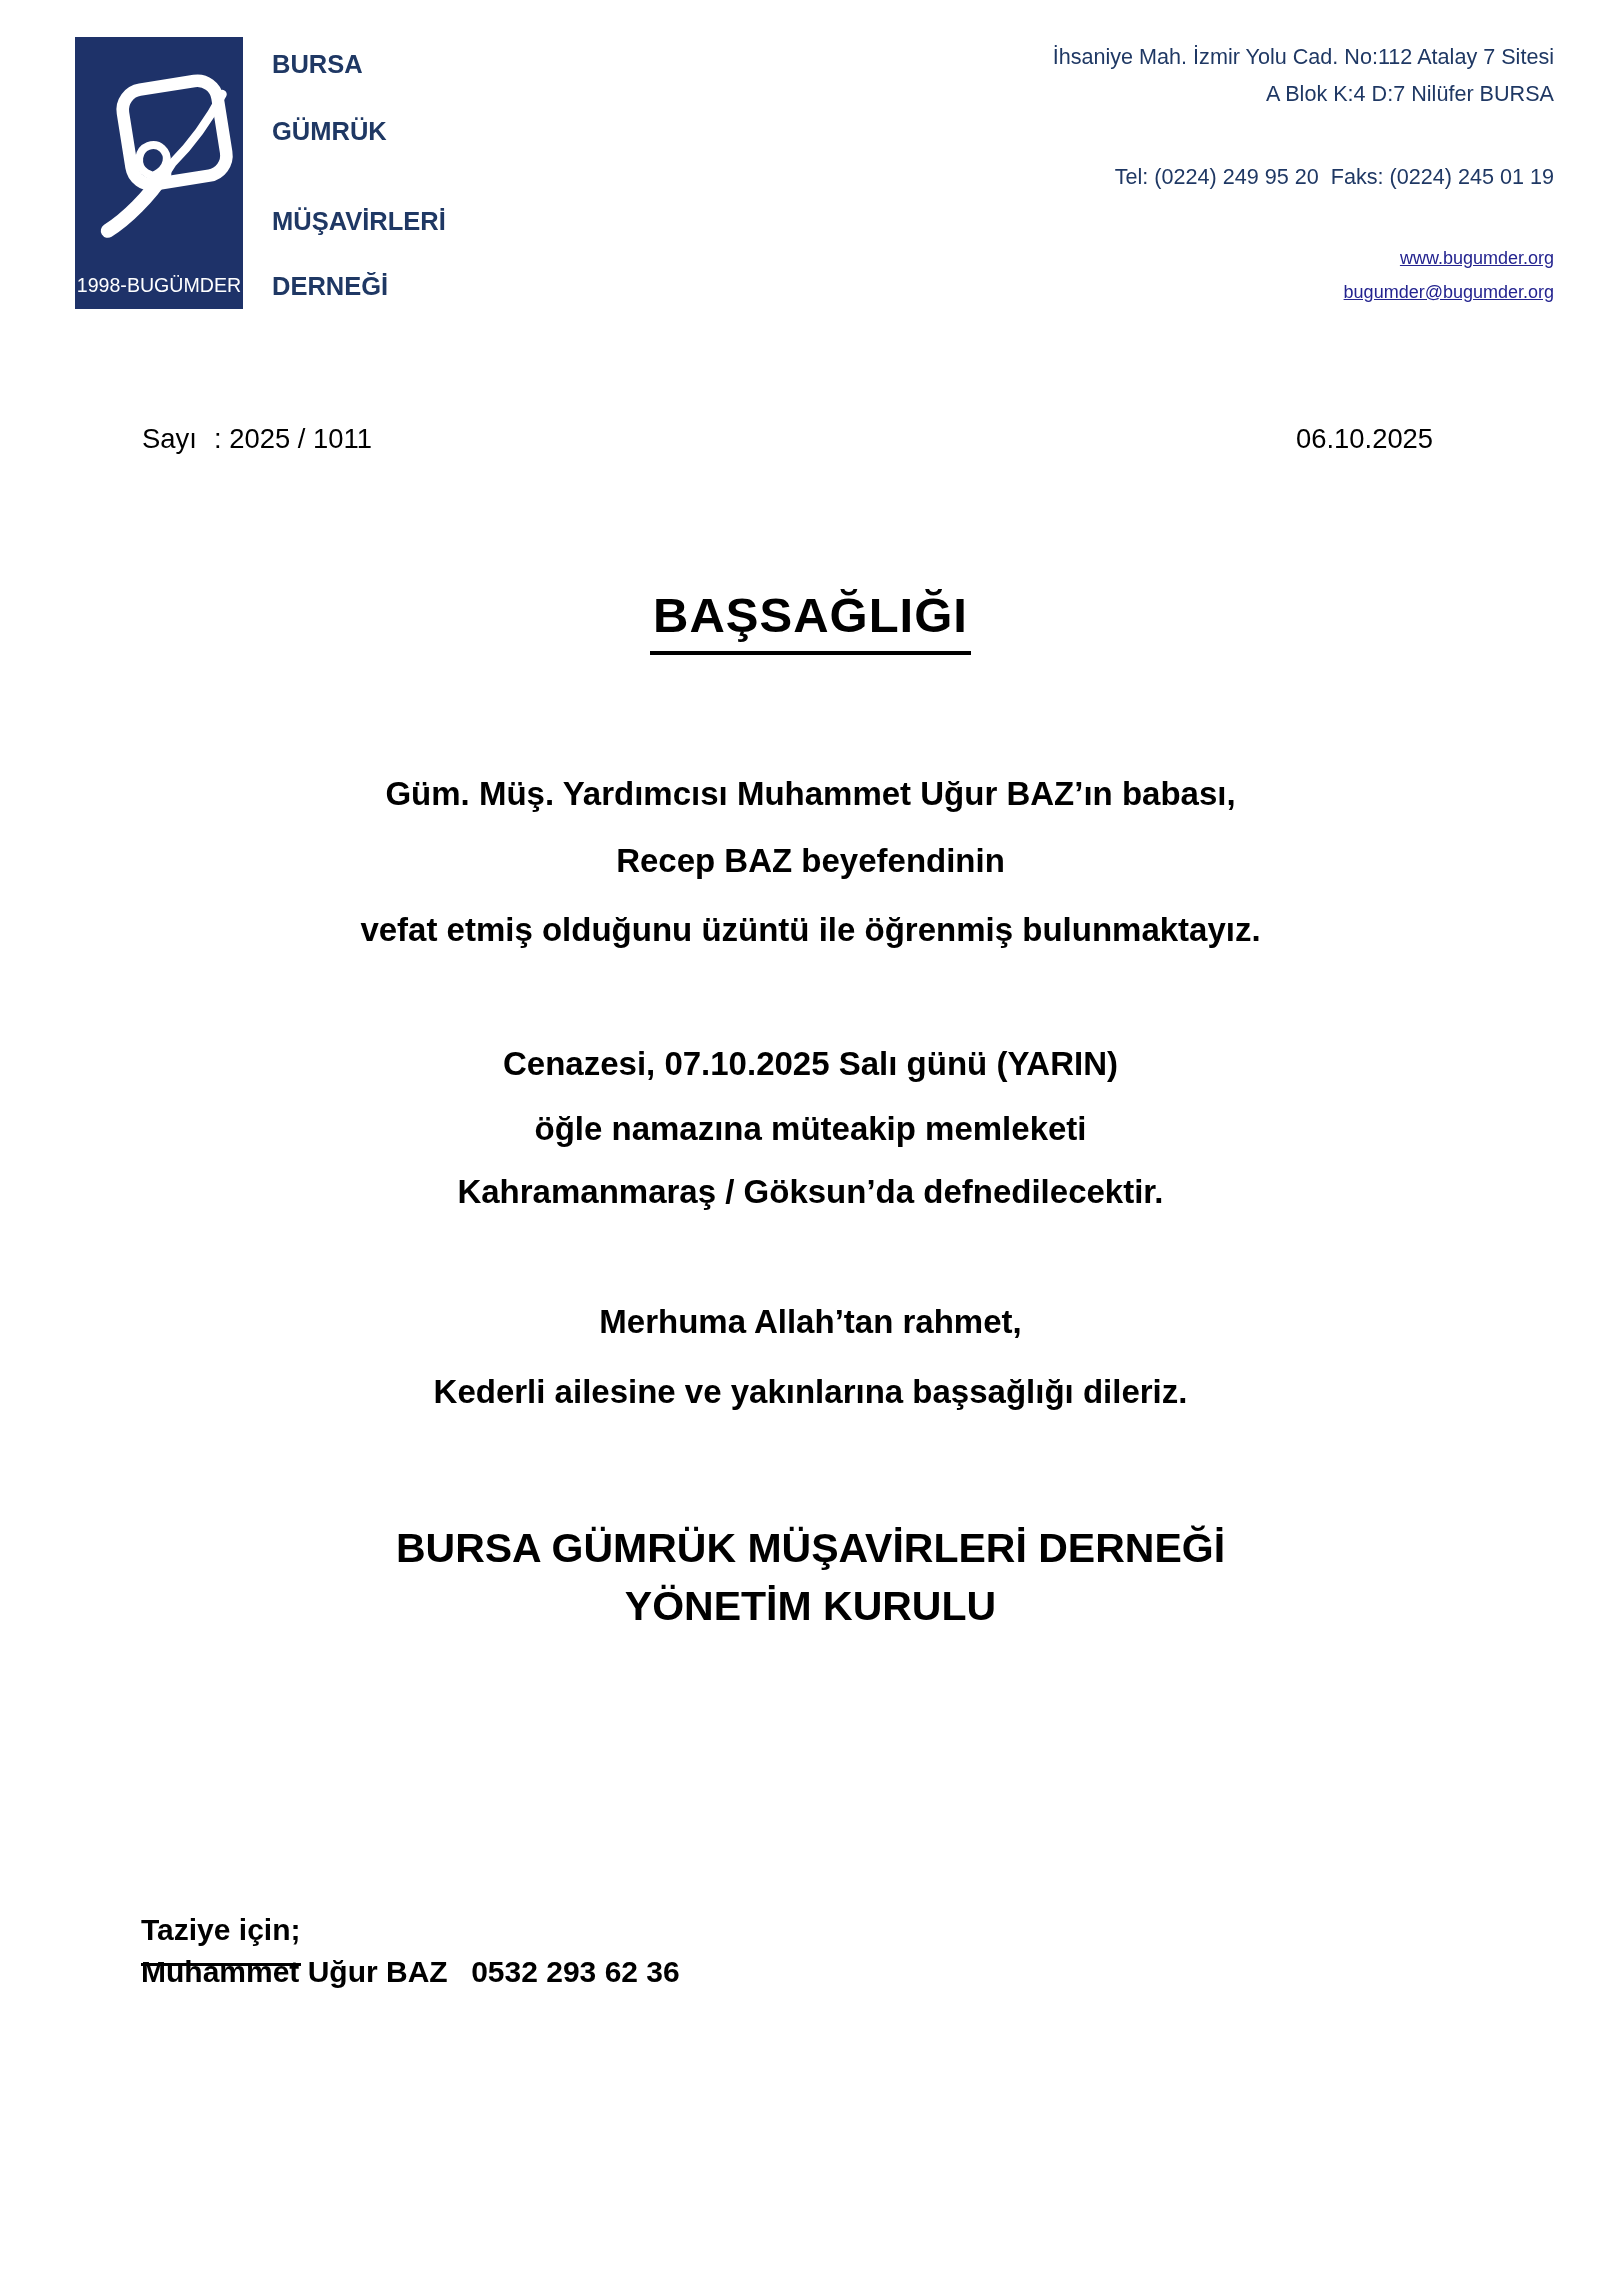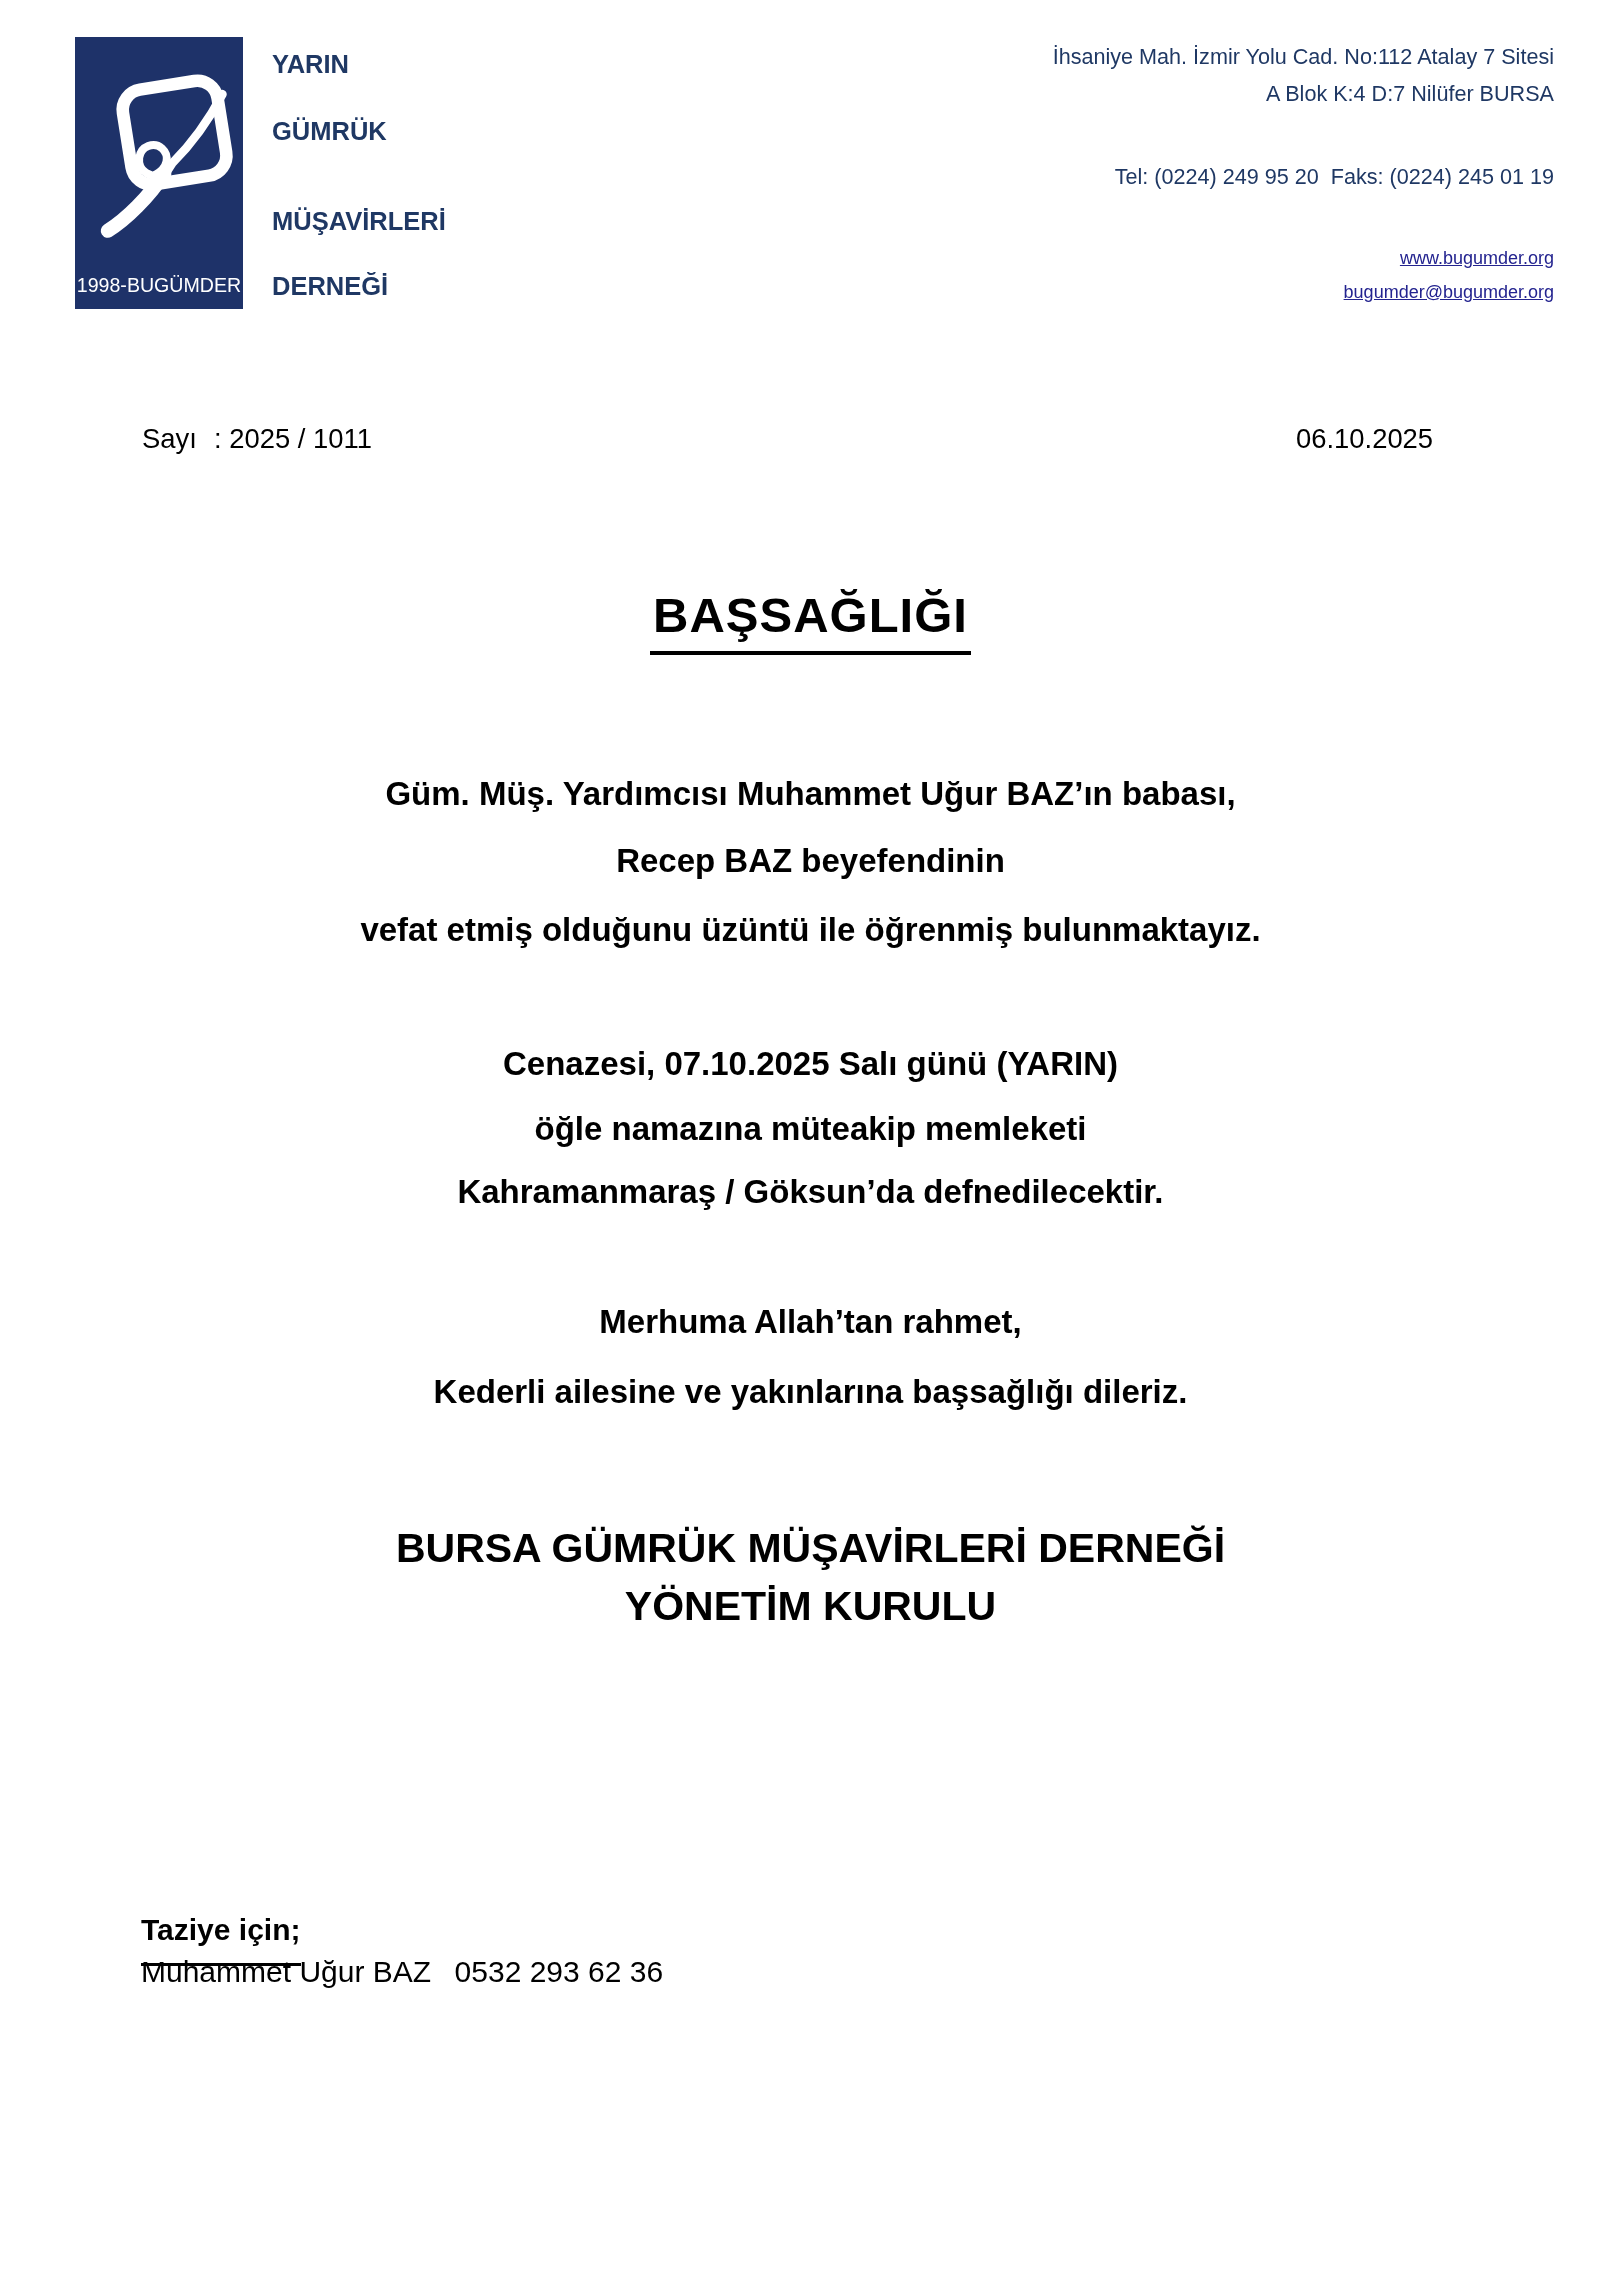--- a/index.html
+++ b/index.html
@@ -130,21 +130,21 @@
     line-height: 1.2;
   }
   .footer-heading span {
     border-bottom: 3.9px solid #000000;
     padding-bottom: 17px;
   }
   .footer-contact {
     position: absolute;
     left: 141px; top: 1954px;
     font-size: 30px;
-    font-weight: normal;
+    font-weight: bold;
     line-height: 1.2;
     white-space: nowrap;
   }
   .footer-phone { margin-left: 23.5px; }
 </style>
 </head>
 <body>
 
 <div class="page">
 
@@ -153,21 +153,21 @@
       <svg width="157" height="196" viewBox="0 0 200 240" xmlns="http://www.w3.org/2000/svg">
         <rect x="48" y="28" width="122" height="122" rx="26" transform="rotate(-9 109 89)" fill="none" stroke="#ffffff" stroke-width="16"></rect>
         <path d="M24,214 C56,192 88,158 106,128 C128,106 152,74 170,40" fill="none" stroke="#ffffff" stroke-width="11" stroke-linecap="round"></path>
         <path d="M24,214 C48,199 76,171 96,141" fill="none" stroke="#ffffff" stroke-width="18" stroke-linecap="round"></path>
         <path d="M98,143 c-20,5 -36,-5 -34,-22 c2,-15 19,-21 29,-12 c10,9 8,25 -9,34" fill="none" stroke="#ffffff" stroke-width="10" stroke-linecap="round"></path>
       </svg>
     </span>
     <div class="logo-year">1998-BUGÜMDER</div>
   </div>
 
-  <div class="org-line" style="top:49px">YARIN</div>
+  <div class="org-line" style="top:49px">BURSA</div>
   <div class="org-line" style="top:116px">GÜMRÜK</div>
   <div class="org-line" style="top:206px">MÜŞAVİRLERİ</div>
   <div class="org-line" style="top:271px">DERNEĞİ</div>
 
   <div class="contact-line" style="top:43px">İhsaniye Mah. İzmir Yolu Cad. No:112 Atalay 7 Sitesi</div>
   <div class="contact-line" style="top:80px">A Blok K:4 D:7 Nilüfer BURSA</div>
   <div class="contact-line" style="top:163px">Tel: (0224) 249 95 20  Faks: (0224) 245 01 19</div>
   <div class="contact-link" style="top:247px">www.bugumder.org</div>
   <div class="contact-link" style="top:281px">bugumder@bugumder.org</div>
 

